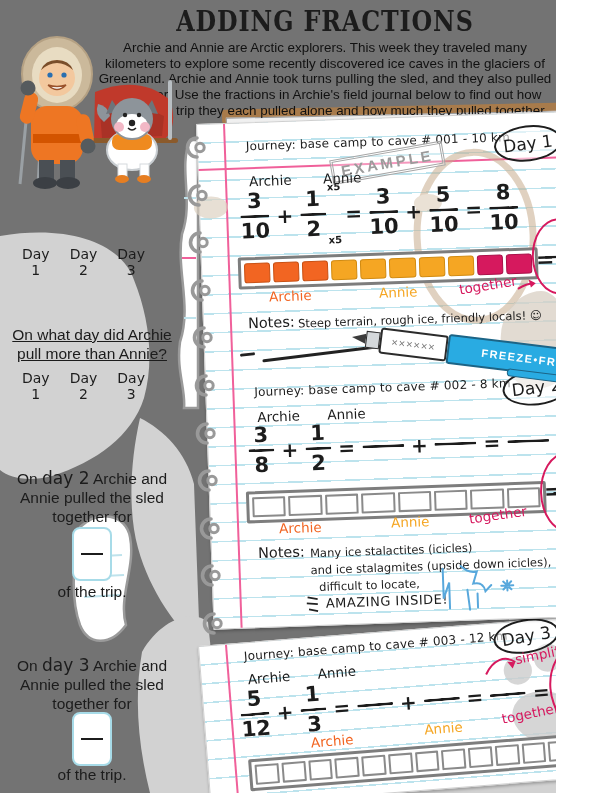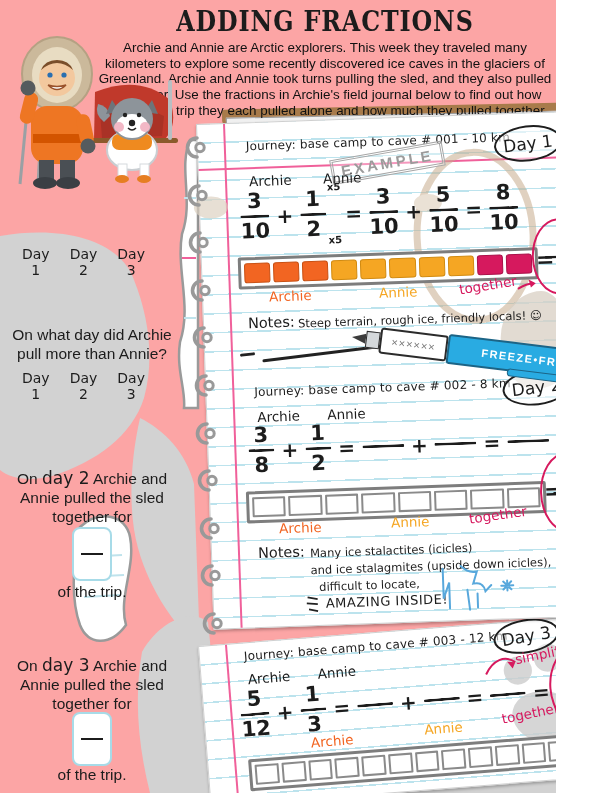--- a/index.html
+++ b/index.html
@@ -1,16 +1,16 @@
 <!DOCTYPE html>
 <html><head>
 <meta charset="utf-8">
 <style>
   html,body{margin:0;padding:0;background:#fff;}
-  .canvas{position:relative;width:556px;height:793px;background:#fca5a5;overflow:hidden;
+  .canvas{position:relative;width:556px;height:793px;background:#737373;overflow:hidden;
           font-family:"Liberation Sans",sans-serif;color:#1c1c1c;}
   .abs{position:absolute;}
   .printed{font-family:"Liberation Sans",sans-serif;}
   .hand{font-family:"DejaVu Sans",sans-serif;}
 
   
   .title{font-family:"DejaVu Serif",serif;font-weight:bold;font-size:27px;letter-spacing:1px;
          transform:scaleX(.88);transform-origin:center;white-space:nowrap;text-align:center;}
   .intro{font-size:13.4px;line-height:1.17;text-align:center;color:#111;}
 
@@ -174,21 +174,21 @@
     <div class="day-opt">
       <span>Day</span>
       <span>2</span>
       </div>
     <div class="day-opt">
       <span>Day</span>
       <span>3</span>
       </div>
   </div>
 
-  <div class="q-text" style="top:326px;z-index:3;">On what day did Archie pull more than Annie?</div>
+  <div class="q-text" style="top:326px;z-index:3;text-decoration:underline;">On what day did Archie pull more than Annie?</div>
   <div class="day-options" style="left:22px;top:370px;z-index:3;">
     <div class="day-opt">
       <span>Day</span>
       <span>1</span>
       </div>
     <div class="day-opt">
       <span>Day</span>
       <span>2</span>
       </div>
     <div class="day-opt">

